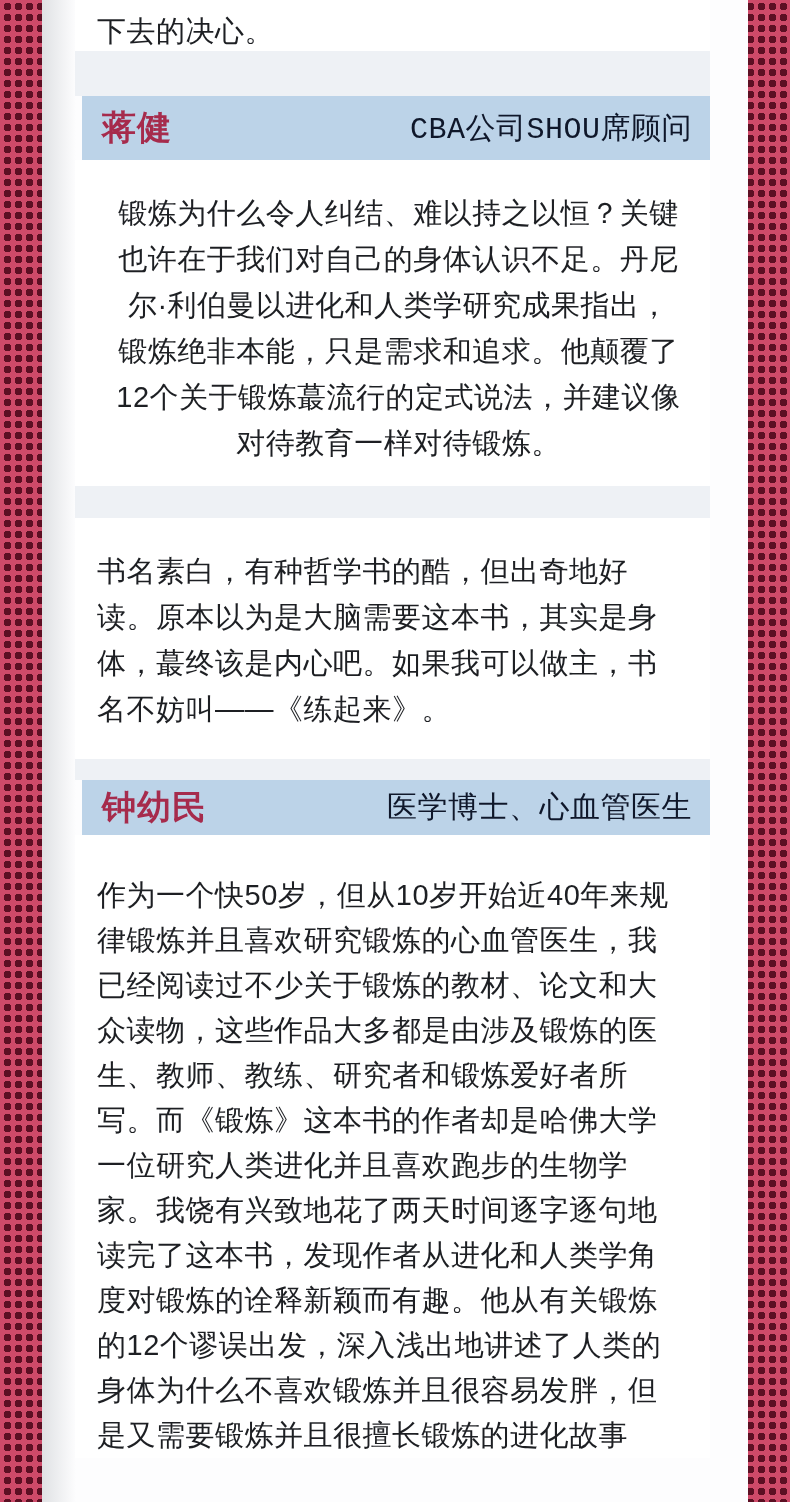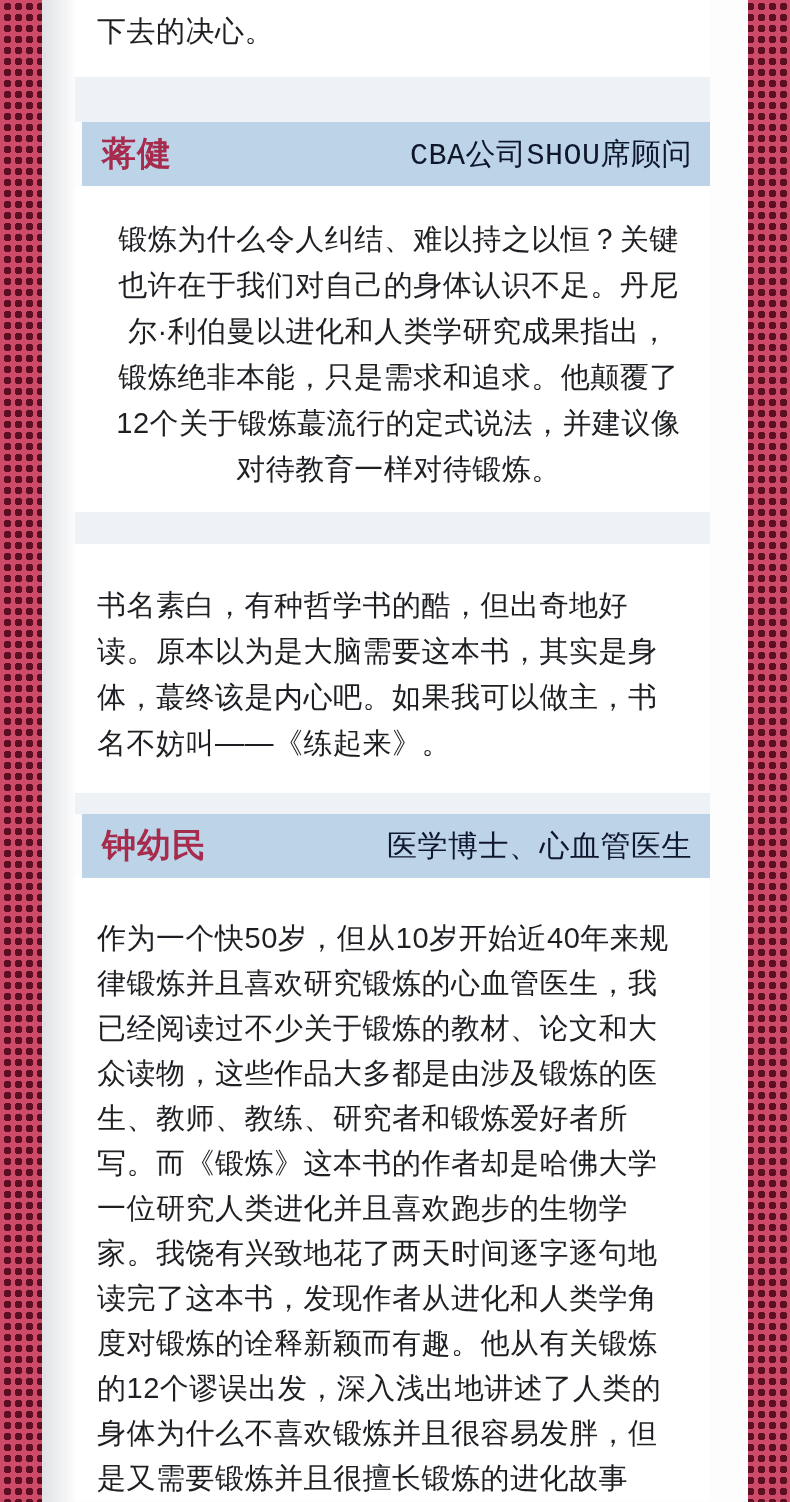--- a/index.html
+++ b/index.html
@@ -51,42 +51,42 @@
   }
   .column {
     position: relative;
     margin-left: 33px;
     width: 635px;
   }
   .block {
     background: #ffffff;
   }
   .block0 {
-    height: 77px;
+    height: 51px;
     padding: 8px 12px 12px 22px;
     box-sizing: border-box;
     font-size: 29px;
     line-height: 40px;
     color: #1d1f23;
   }
   .band { background: #eef1f5; }
   .band1 { height: 45px; }
   .band2 { height: 32px; }
   .band3 { height: 21px; }
 
   .bar {
     margin-left: 7px;
     height: 64px;
     background: #bcd3e8;
     display: flex;
     align-items: center;
     padding: 0 18px 0 20px;
     box-sizing: border-box;
   }
-  .bar3 { height: 64px; }
+  .bar3 { height: 55px; }
   .bar .name {
     color: #a62b4c;
     font-size: 34px;
     font-weight: bold;
     letter-spacing: 1px;
   }
   .bar .title {
     margin-left: auto;
     color: #0f172a;
     font-size: 30px;
@@ -96,21 +96,21 @@
   }
 
   .para {
     white-space: pre-line;
     color: #1d1f23;
     font-size: 29px;
     line-height: 46px;
     letter-spacing: 0.5px;
   }
   .body1 { padding: 30px 10px 20px 22px; text-align: center; }
-  .body2 { padding: 38px 10px 27px 22px; }
+  .body2 { padding: 30px 10px 27px 22px; }
   .body3 { padding: 38px 10px 0 22px; }
   .body3 .para { line-height: 45px; }
 </style>
 </head>
 <body>
 
 <div class="page">
 
   <div class="strip left"></div>
   <div class="strip right"></div>

